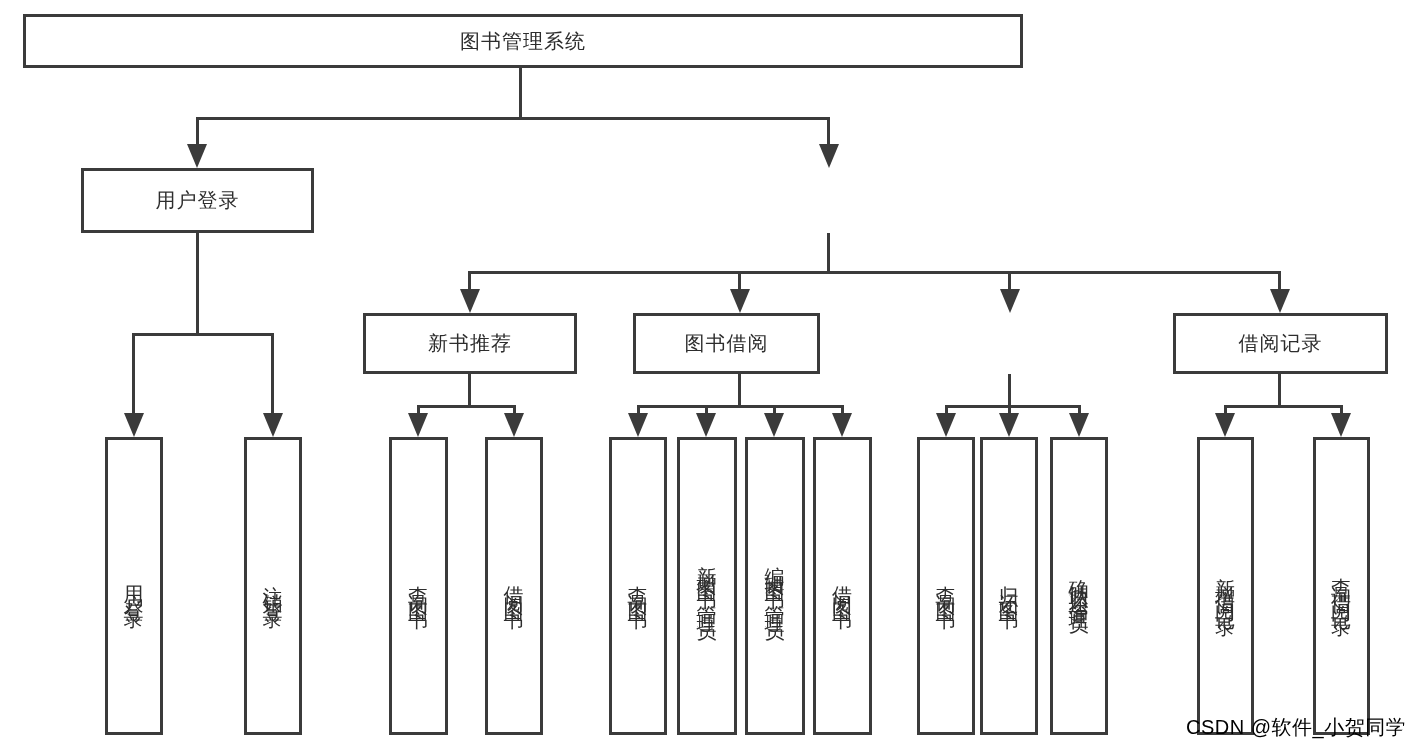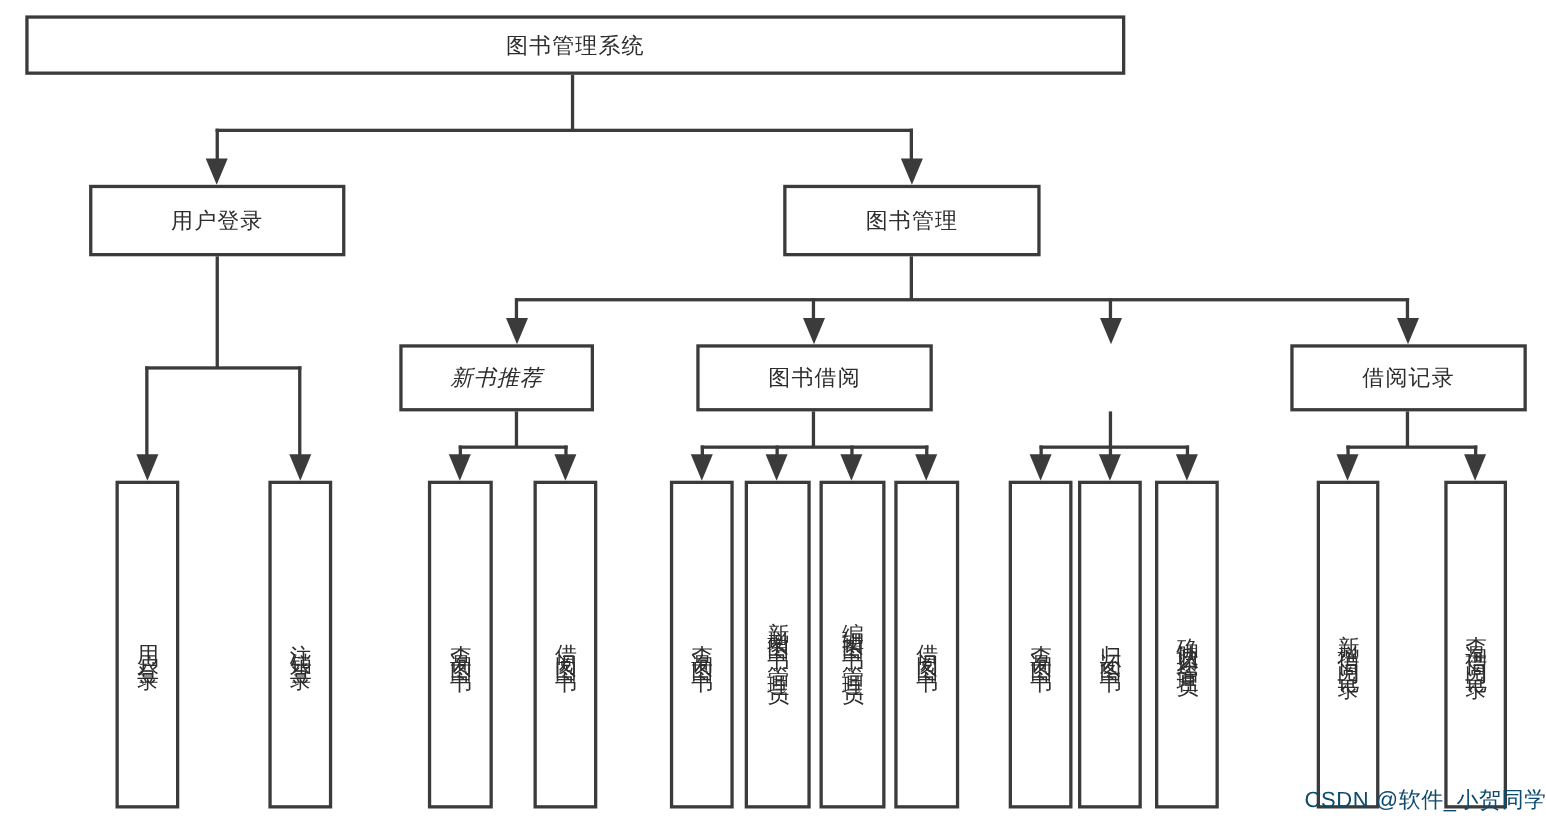--- a/index.html
+++ b/index.html
@@ -21,21 +21,21 @@
     writing-mode:vertical-rl;text-orientation:mixed;letter-spacing:8px;line-height:1.1;
   }
   .hline,.vline{position:absolute;background:#3b3b3b;}
   .arrow{
     position:absolute;width:0;height:0;
     border-left:10px solid transparent;border-right:10px solid transparent;
     border-top:24px solid #3b3b3b;
   }
   .watermark{
     position:absolute;left:1186px;top:714px;z-index:5;
-    font-size:20px;color:#0c4a6e;letter-spacing:0.5px;white-space:nowrap;
+    font-size:20px;color:#000000;letter-spacing:0.5px;white-space:nowrap;
   }
 </style>
 </head>
 <body>
 
 <div id="canvas">
 
   <div class="box" style="left:23px;top:14px;width:1000px;height:54px;">
     <span>图书管理系统</span>
   </div>
@@ -43,46 +43,43 @@
   <div class="vline" style="left:519px;top:68px;width:3px;height:52px;"></div>
   <div class="hline" style="left:196px;top:117px;width:634px;height:3px;"></div>
   <div class="vline" style="left:196px;top:117px;width:3px;height:29px;"></div>
   <div class="arrow" style="left:187px;top:144px;"></div>
   <div class="vline" style="left:827px;top:117px;width:3px;height:29px;"></div>
   <div class="arrow" style="left:819px;top:144px;"></div>
 
   <div class="box" style="left:81px;top:168px;width:233px;height:65px;">
     <span>用户登录</span>
   </div>
-  <div class="box" style="left:712px;top:168px;width:234px;height:65px;">
-    <span>图书管理</span>
-  </div>
 
   <div class="vline" style="left:196px;top:233px;width:3px;height:102px;"></div>
   <div class="hline" style="left:132px;top:333px;width:142px;height:3px;"></div>
   <div class="vline" style="left:132px;top:333px;width:3px;height:82px;"></div>
   <div class="arrow" style="left:124px;top:413px;"></div>
   <div class="vline" style="left:271px;top:333px;width:3px;height:82px;"></div>
   <div class="arrow" style="left:263px;top:413px;"></div>
 
   <div class="vline" style="left:827px;top:233px;width:3px;height:40px;"></div>
   <div class="hline" style="left:469px;top:271px;width:812px;height:3px;"></div>
   <div class="vline" style="left:468px;top:271px;width:3px;height:20px;"></div>
   <div class="arrow" style="left:460px;top:289px;"></div>
   <div class="vline" style="left:738px;top:271px;width:3px;height:20px;"></div>
   <div class="arrow" style="left:730px;top:289px;"></div>
   <div class="vline" style="left:1008px;top:271px;width:3px;height:20px;"></div>
   <div class="arrow" style="left:1000px;top:289px;"></div>
   <div class="vline" style="left:1278px;top:271px;width:3px;height:20px;"></div>
   <div class="arrow" style="left:1270px;top:289px;"></div>
 
-  <div class="box" style="left:363px;top:313px;width:177px;height:61px;font-style:italic;">
+  <div class="box" style="left:363px;top:313px;width:214px;height:61px;">
     <span>新书推荐</span>
   </div>
-  <div class="box" style="left:633px;top:313px;width:215px;height:61px;">
+  <div class="box" style="left:633px;top:313px;width:187px;height:61px;">
     <span>图书借阅</span>
   </div>
   <div class="box" style="left:1173px;top:313px;width:215px;height:61px;">
     <span>借阅记录</span>
   </div>
 
   <div class="vline" style="left:468px;top:374px;width:3px;height:33px;"></div>
   <div class="hline" style="left:417px;top:405px;width:99px;height:3px;"></div>
   <div class="vline" style="left:417px;top:405px;width:3px;height:10px;"></div>
   <div class="arrow" style="left:408px;top:413px;"></div>

